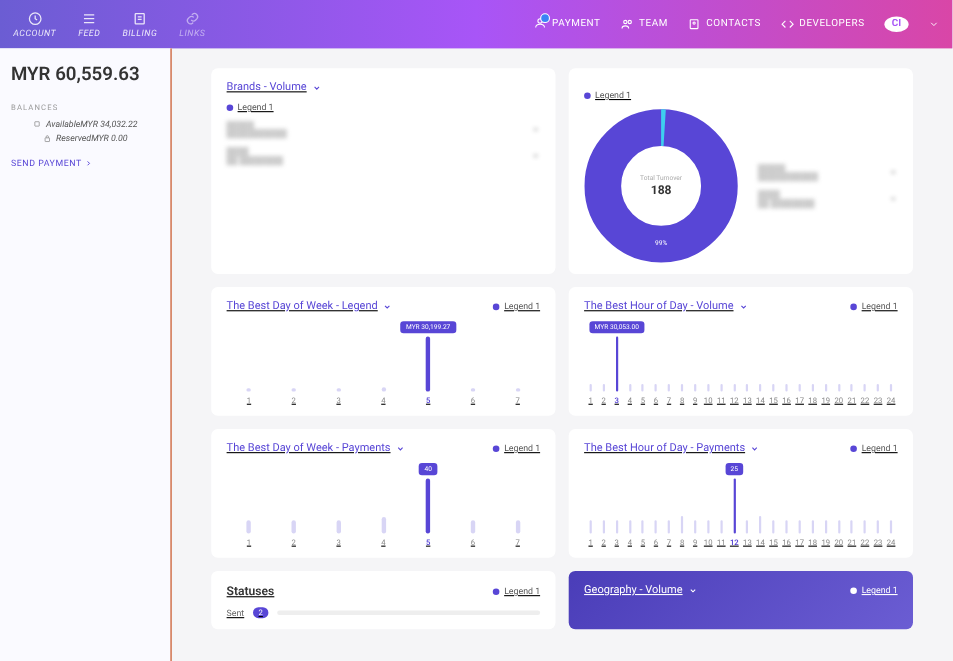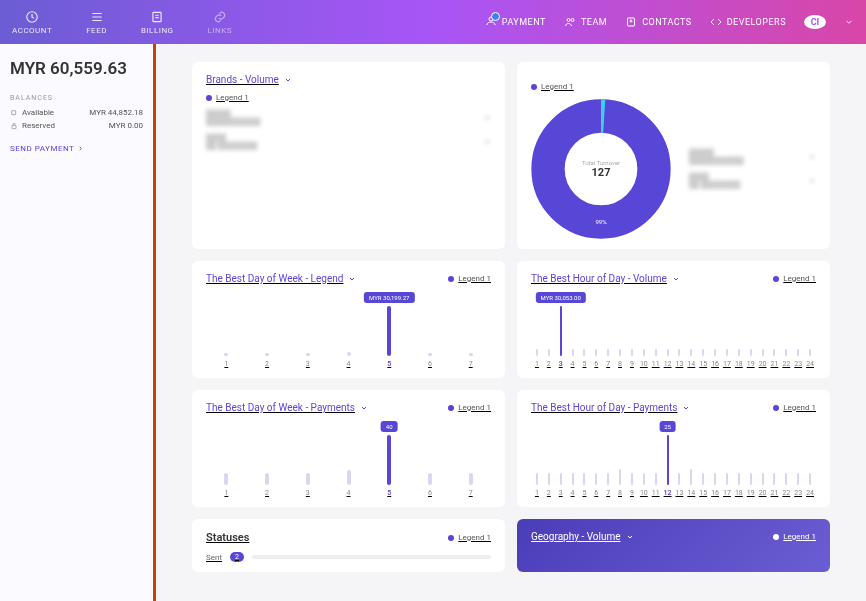--- a/index.html
+++ b/index.html
@@ -1,32 +1,32 @@
 <!DOCTYPE html>
 <html><head>
 <meta charset="utf-8">
 <style>
   * { box-sizing: border-box; margin: 0; padding: 0; }
   body { font-family: -apple-system, BlinkMacSystemFont, 'Segoe UI', Roboto, sans-serif; background: #f5f5f7; width: 866px; height: 601px; overflow: hidden; }
   .header { height: 44px; background: linear-gradient(90deg, #6b5dd3 0%, #a855f7 50%, #d946a7 100%); display: flex; align-items: center; padding: 0 12px; justify-content: space-between; }
-  .header-left { display: flex; gap: 34px; }
+  .header-left { display: flex; gap: 20px; font-style: italic; }
   .header-tab { display: flex; flex-direction: column; align-items: center; gap: 2px; color: #fff; font-size: 8px; letter-spacing: 0.5px; cursor: pointer; opacity: 0.85; }
   .header-tab.disabled { opacity: 0.5; }
   .header-tab svg { width: 14px; height: 14px; }
   .header-right { display: flex; align-items: center; gap: 18px; }
   .header-link { display: flex; align-items: center; gap: 5px; color: #fff; font-size: 9px; letter-spacing: 0.5px; cursor: pointer; }
   .header-link svg { width: 12px; height: 12px; }
   .avatar { width: 22px; height: 14px; border-radius: 50%; background: #fff; color: #a855f7; display: flex; align-items: center; justify-content: center; font-size: 9px; font-weight: 700; }
   .notif-dot { position: relative; }
   .notif-dot::after { content: ''; position: absolute; top: -3px; right: -3px; width: 7px; height: 7px; background: #3b82f6; border-radius: 50%; border: 1px solid #fff; }
   .main { display: flex; height: calc(100% - 44px); }
-  .sidebar { width: 156px; border-right: 3px solid #c2410c; padding: 14px 10px; background: #fafaff; }
+  .sidebar { width: 156px; border-right: 1px solid #c2410c; padding: 14px 10px; background: #fafaff; }
   .sidebar h1 { font-size: 17px; font-weight: 600; color: #333; margin-bottom: 16px; }
   .sidebar .label { font-size: 7px; letter-spacing: 1px; color: #999; margin-bottom: 6px; }
-  .balance-row { display: flex; align-items: center; justify-content: space-between; font-size: 8px; color: #555; margin-bottom: 4px; }
+  .balance-row { display: flex; align-items: center; justify-content: center; font-size: 8px; color: #555; margin-bottom: 4px; font-style: italic; }
   .balance-row .left { display: flex; align-items: center; gap: 4px; }
   .balance-row svg { width: 8px; height: 8px; stroke: #888; }
   .send-payment { margin-top: 14px; font-size: 8px; letter-spacing: 0.5px; color: #5846d6; cursor: pointer; display: flex; align-items: center; gap: 3px; }
   .content { flex: 1; padding: 18px 36px 0 36px; overflow-y: auto; }
   .content::-webkit-scrollbar { width: 0; }
   .toolbar { display: flex; gap: 14px; margin-bottom: 14px; }
   .tbtn { display: flex; align-items: center; gap: 5px; font-size: 9px; letter-spacing: 0.5px; color: #666; cursor: pointer; }
   .tbtn svg { width: 11px; height: 11px; }
   .grid { display: grid; grid-template-columns: 1fr 1fr; gap: 12px; }
   .card { background: #fff; border-radius: 6px; padding: 12px 14px 10px; position: relative; text-decoration: underline; }
@@ -135,21 +135,21 @@
   <div class="sidebar">
     <h1>MYR 60,559.63</h1>
     <div class="label">BALANCES</div>
     <div class="balance-row">
       <div class="left">
           <svg viewBox="0 0 24 24" fill="none" stroke-width="2">
             <rect x="5" y="5" width="12" height="12" rx="1"></rect>
           </svg>
           <span>Available</span>
         </div>
-      <span>MYR 44,852.18</span>
+      <span>MYR 34,032.22</span>
     </div>
     <div class="balance-row">
       <div class="left">
           <svg viewBox="0 0 24 24" fill="none" stroke-width="2">
             <rect x="6" y="10" width="12" height="10" rx="1"></rect>
             <path d="M9 10V7a3 3 0 0 1 6 0v3"></path>
           </svg>
           <span>Reserved</span>
         </div>
       <span>MYR 0.00</span>
@@ -207,21 +207,21 @@
             <span>Legend 1</span>
           </div>
         <div class="donut-wrap">
           <div class="donut">
             <svg viewBox="0 0 42 42">
                 <circle cx="21" cy="21" r="15.9" fill="none" stroke="#5846d6" stroke-width="10"></circle>
                 <circle cx="21" cy="21" r="15.9" fill="none" stroke="#3ecfef" stroke-width="10" stroke-dasharray="1 99"></circle>
               </svg>
             <div class="donut-center">
                 <div class="sub">Total Turnover</div>
-                <div class="val">127</div>
+                <div class="val">188</div>
               </div>
             <div class="donut-pct">99%</div>
           </div>
           <div class="side-list">
             <div class="side-item">
                 <div class="txt">
                   <span>█████</span>
                   <span>███████████</span>
                 </div>
                 <svg viewBox="0 0 24 24">

